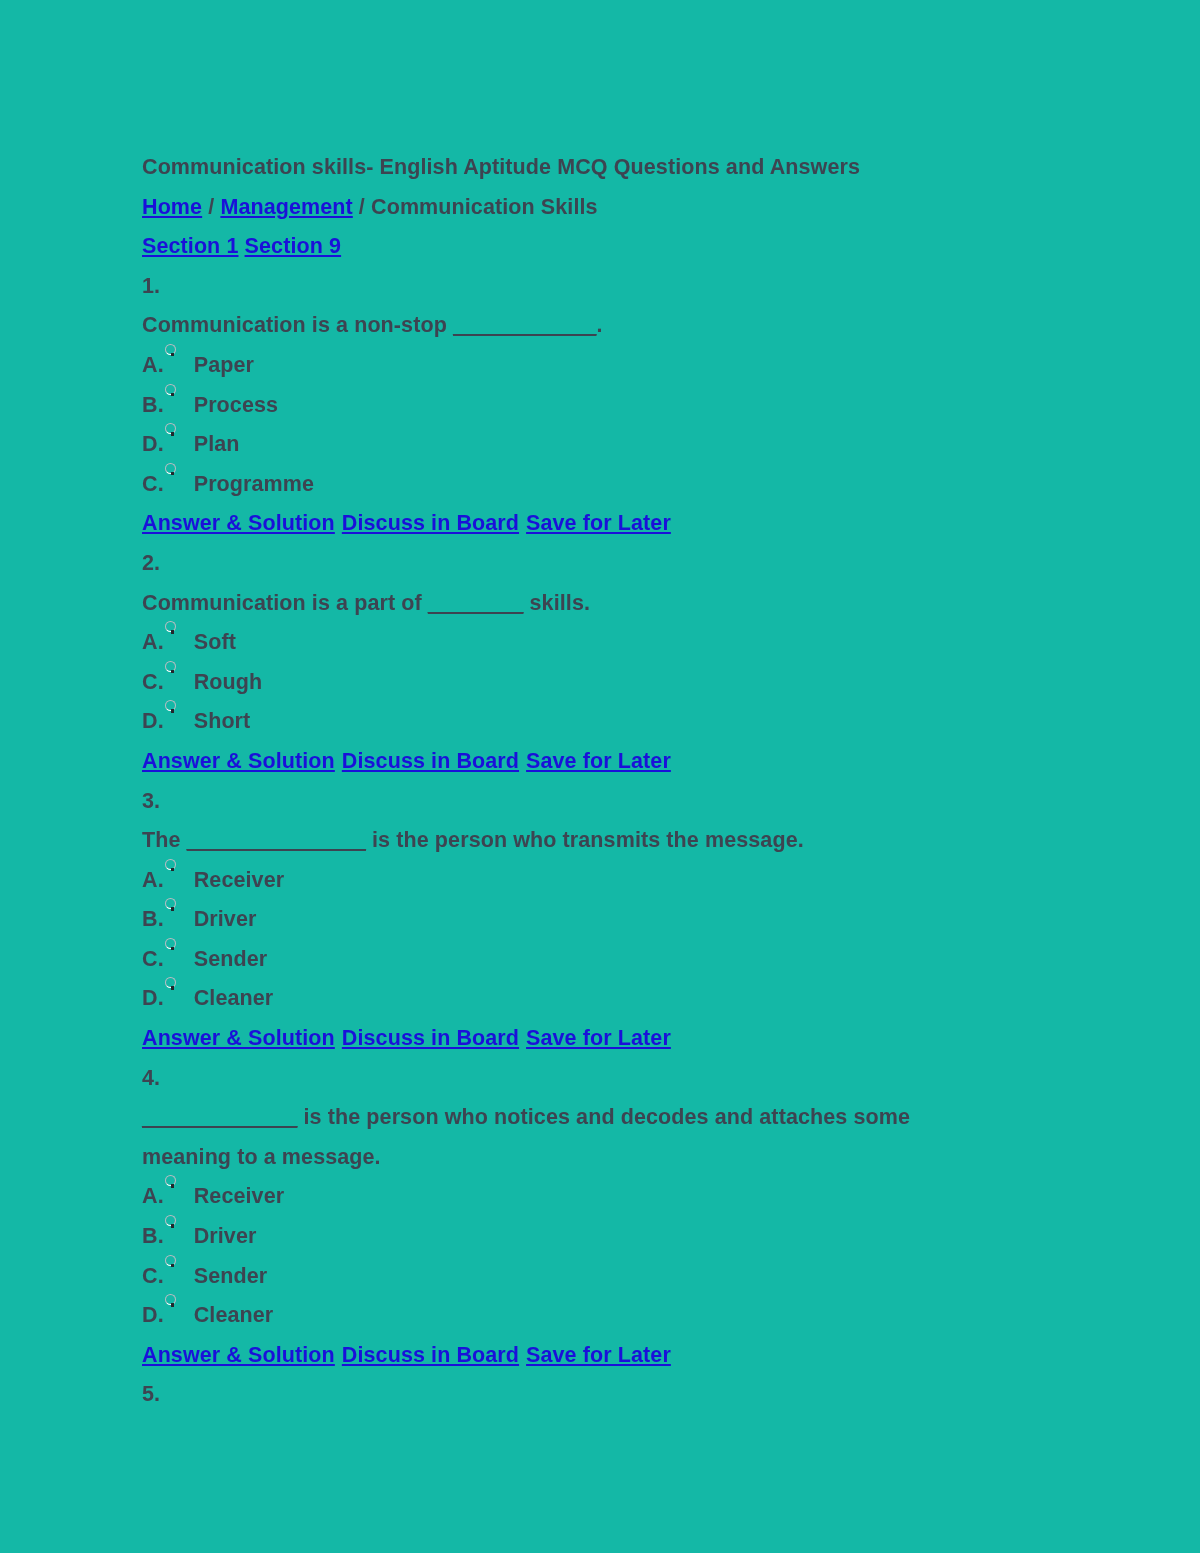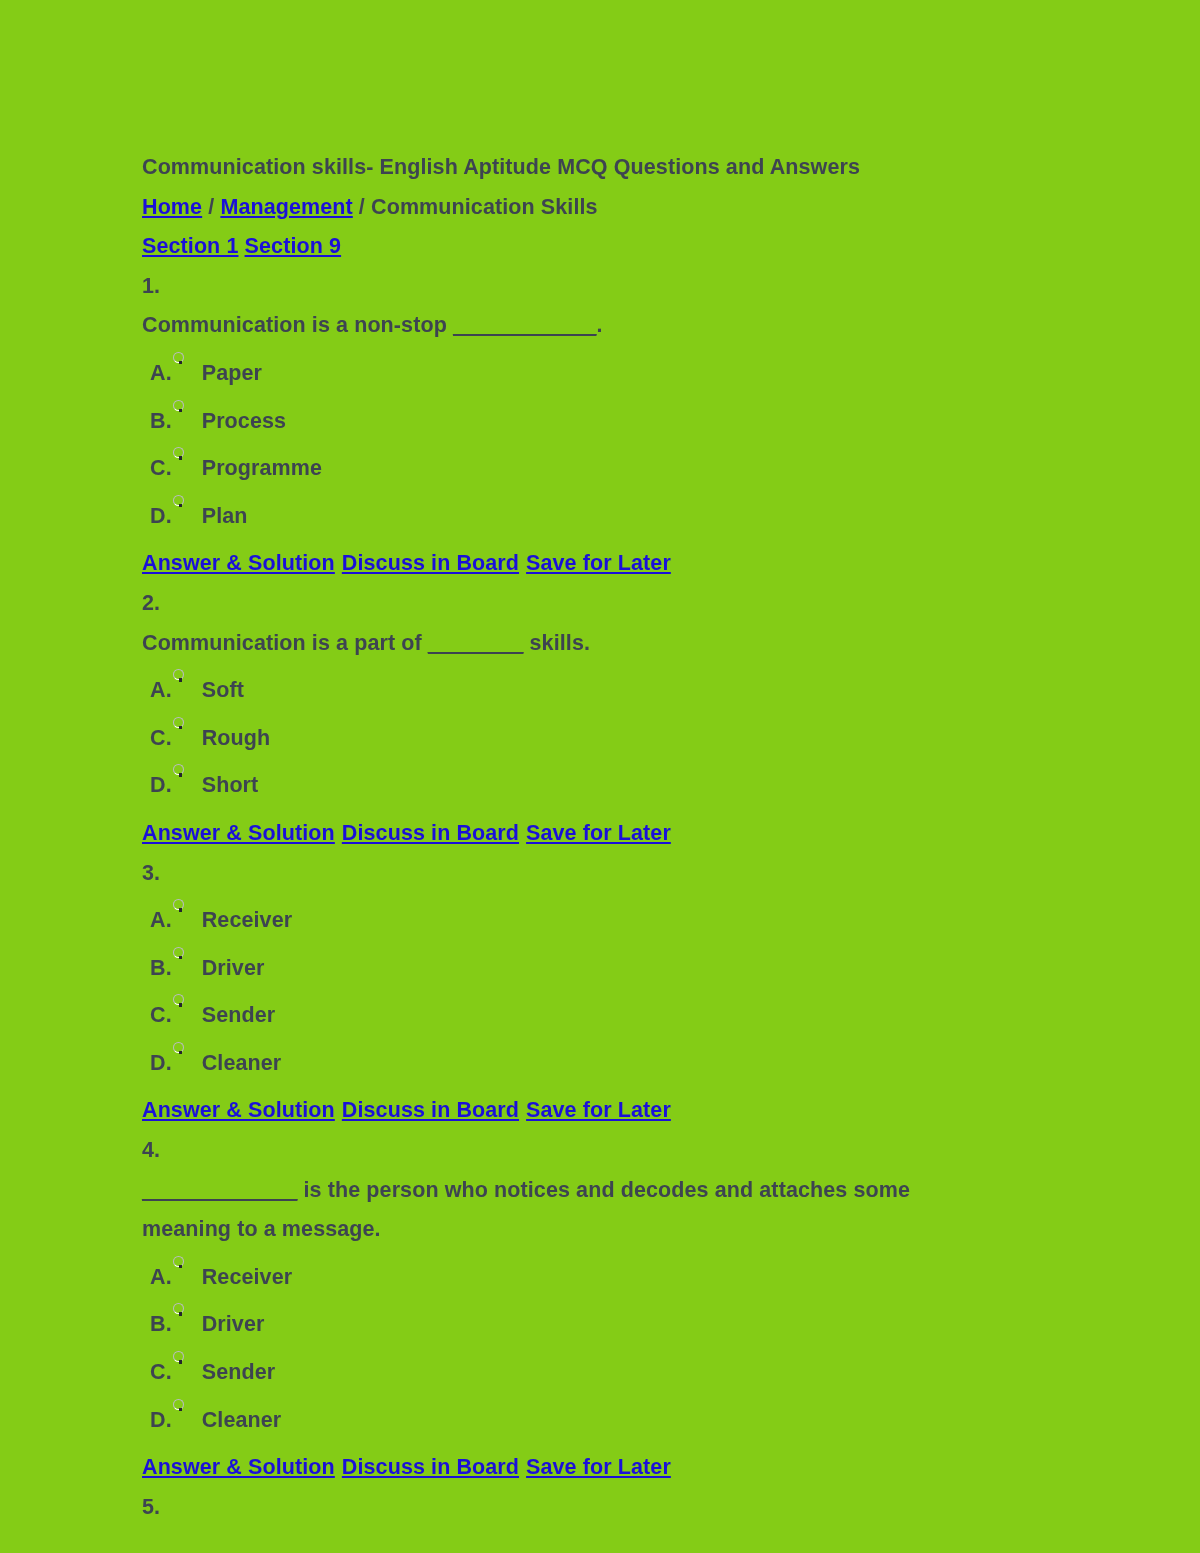--- a/index.html
+++ b/index.html
@@ -11,21 +11,21 @@
   body {
     width: 1200px;
     height: 1553px;
     font-family: "Liberation Sans", sans-serif;
     -webkit-font-smoothing: antialiased;
   }
   .page {
     position: relative;
     width: 1200px;
     height: 1553px;
-    background: #84cc16;
+    background: #14b8a6;
     box-sizing: border-box;
     padding: 148px 142px 0 142px;
     overflow: hidden;
   }
   .doc {
     width: 840px;
     color: #3d4451;
     font-size: 21.5px;
     font-weight: bold;
     line-height: 39.6px;
@@ -48,21 +48,21 @@
   }
   .blank {
     text-decoration: underline;
     letter-spacing: 0px;
     text-align: right;
   }
   .qnum {
     margin: 0;
   }
   .opt {
-    margin: 8px;
+    margin: 0;
     display: block;
     white-space: nowrap;
   }
   .opt-letter {
     display: inline-block;
   }
   .radio {
     display: inline-block;
     width: 13px;
     height: 13px;
@@ -125,25 +125,25 @@
     <div class="line">
       <span>Communication is a non-stop </span><span class="blank">____________</span><span>.</span>
     </div>
     <div class="line opt">
       <span class="opt-letter">A.</span><span class="radio"><span class="ring"></span><span class="nub"></span></span><span class="opt-text">Paper</span>
     </div>
     <div class="line opt">
       <span class="opt-letter">B.</span><span class="radio"><span class="ring"></span><span class="nub"></span></span><span class="opt-text">Process</span>
     </div>
     <div class="line opt">
+      <span class="opt-letter">D.</span><span class="radio"><span class="ring"></span><span class="nub"></span></span><span class="opt-text">Plan</span>
+    </div>
+    <div class="line opt">
       <span class="opt-letter">C.</span><span class="radio"><span class="ring"></span><span class="nub"></span></span><span class="opt-text">Programme</span>
     </div>
-    <div class="line opt">
-      <span class="opt-letter">D.</span><span class="radio"><span class="ring"></span><span class="nub"></span></span><span class="opt-text">Plan</span>
-    </div>
     <div class="line links-row">
       <a class="lnk" href="#">Answer &amp; Solution</a><a class="lnk" href="#">Discuss in Board</a><a class="lnk" href="#">Save for Later</a>
     </div>
 
     <div class="line qnum">
       <span>2.</span>
     </div>
     <div class="line">
       <span>Communication is a part of </span><span class="blank">________</span><span> skills.</span>
     </div>
@@ -155,20 +155,23 @@
     </div>
     <div class="line opt">
       <span class="opt-letter">D.</span><span class="radio"><span class="ring"></span><span class="nub"></span></span><span class="opt-text">Short</span>
     </div>
     <div class="line links-row">
       <a class="lnk" href="#">Answer &amp; Solution</a><a class="lnk" href="#">Discuss in Board</a><a class="lnk" href="#">Save for Later</a>
     </div>
 
     <div class="line qnum">
       <span>3.</span>
+    </div>
+    <div class="line">
+      <span>The </span><span class="blank">_______________</span><span> is the person who transmits the message.</span>
     </div>
     <div class="line opt">
       <span class="opt-letter">A.</span><span class="radio"><span class="ring"></span><span class="nub"></span></span><span class="opt-text">Receiver</span>
     </div>
     <div class="line opt">
       <span class="opt-letter">B.</span><span class="radio"><span class="ring"></span><span class="nub"></span></span><span class="opt-text">Driver</span>
     </div>
     <div class="line opt">
       <span class="opt-letter">C.</span><span class="radio"><span class="ring"></span><span class="nub"></span></span><span class="opt-text">Sender</span>
     </div>

